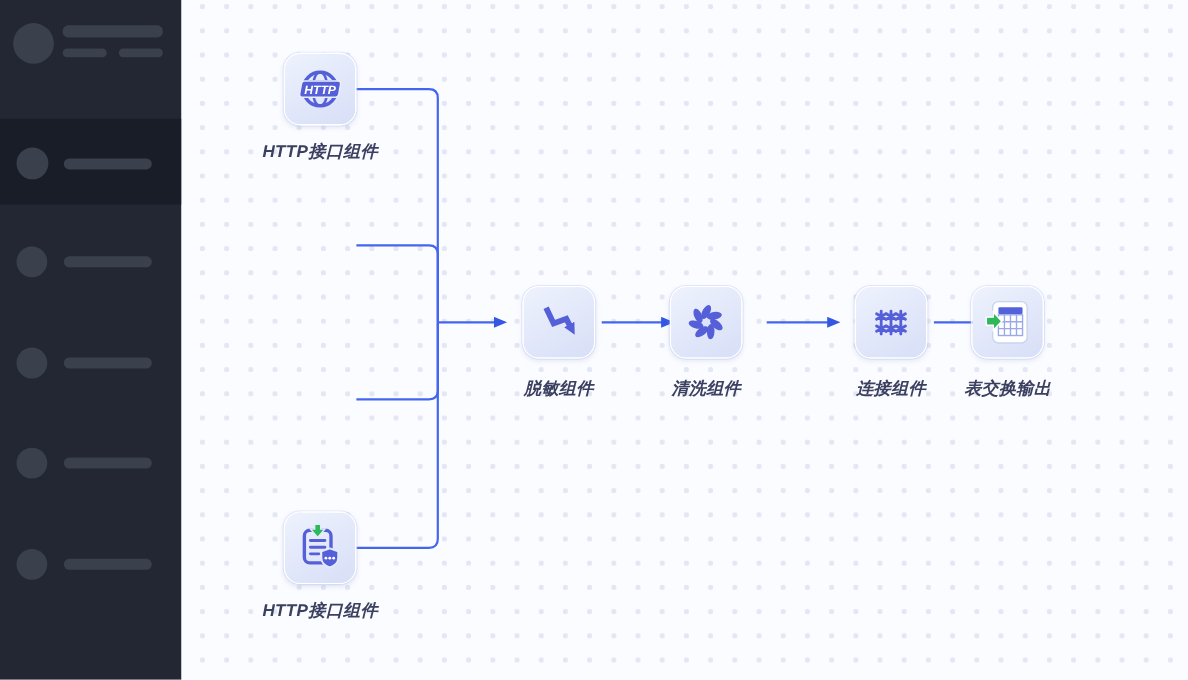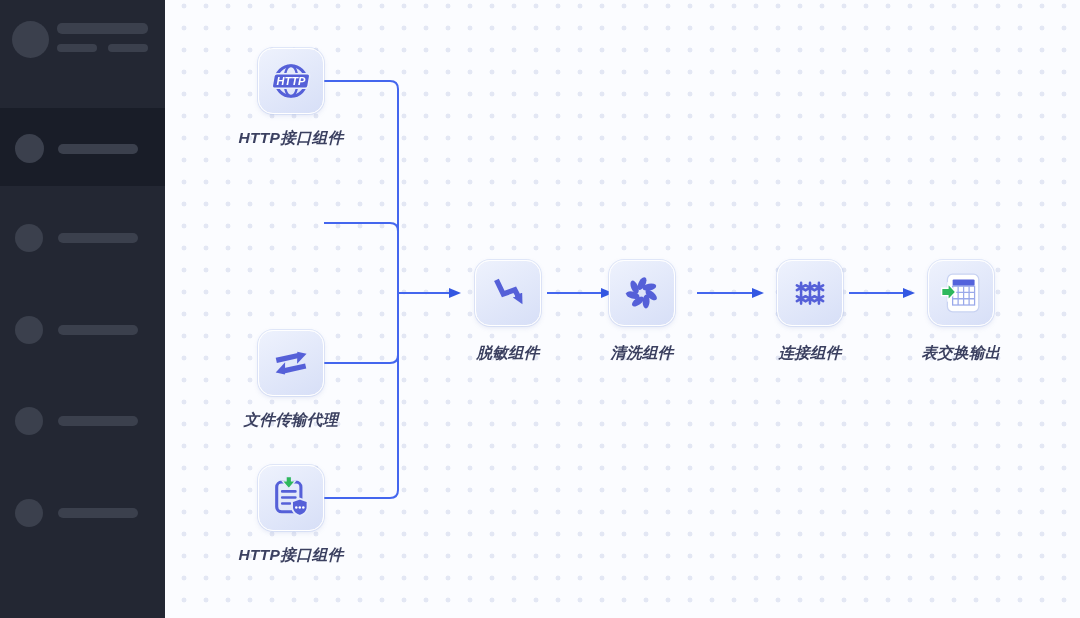--- a/index.html
+++ b/index.html
@@ -100,31 +100,20 @@
           <g transform="translate(20 20) skewX(-10) translate(-20 -20)">
             <rect x="3" y="13" width="34" height="14" rx="2.5" fill="#5560d8" stroke="#e9eefb" stroke-width="1.4"></rect>
           </g>
           <text x="20" y="24" text-anchor="middle" font-size="10.5" font-weight="bold" font-style="italic" fill="#ffffff" font-family="Liberation Sans, sans-serif">HTTP</text>
         </svg>
       </div>
       <div class="node-label lbl-src">HTTP接口组件</div>
     </div>
 
 
-    <div class="node-wrap" style="left:93px;top:330px;">
-      <div class="node">
-        <svg width="42" height="42" viewBox="0 0 40 40">
-          <path d="M6,17.5 L27,12.8" stroke="#5560d8" stroke-width="5" fill="none"></path>
-          <polygon points="26,9.2 34.8,11.2 25.8,20.8" fill="#5560d8"></polygon>
-          <path d="M34,22.8 L13,27.5" stroke="#5560d8" stroke-width="5" fill="none"></path>
-          <polygon points="14.2,31 5.4,29 14.4,19.4" fill="#5560d8"></polygon>
-        </svg>
-      </div>
-      <div class="node-label lbl-src">文件传输代理</div>
-    </div>
 
     <div class="node-wrap" style="left:93px;top:465px;">
       <div class="node">
         <svg width="44" height="44" viewBox="0 0 40 40">
           <rect x="7" y="5.5" width="22" height="27" rx="4.5" fill="none" stroke="#5560d8" stroke-width="2.8"></rect>
           <path d="M12,14 H24 M12,19.5 H24 M12,25 H19" stroke="#5560d8" stroke-width="2.4" stroke-linecap="round"></path>
           <polygon points="15.5,0.5 20.5,0.5 20.5,4.5 24,4.5 18,11.5 12,4.5 15.5,4.5" fill="#2eb85c" stroke="#e4eafb" stroke-width="1.2"></polygon>
           <path d="M28,20.5 L35,23 V28 C35,32.5 32,35 28,36.2 C24,35 21,32.5 21,28 V23 Z" fill="#5560d8" stroke="#e4eafb" stroke-width="1.6"></path>
           <circle cx="24.8" cy="28.6" r="1.15" fill="#ffffff"></circle>
           <circle cx="28" cy="28.6" r="1.15" fill="#ffffff"></circle>
@@ -182,21 +171,21 @@
               </g>
             <g transform="translate(28.5 25.5)">
                 <path d="M0,-4.6 V4.6 M-4,-2.3 L4,2.3 M-4,2.3 L4,-2.3"></path>
               </g>
           </g>
         </svg>
       </div>
       <div class="node-label lbl-mid">连接组件</div>
     </div>
 
-    <div class="node-wrap" style="left:763px;top:260px;">
+    <div class="node-wrap" style="left:718px;top:260px;">
       <div class="node">
         <svg width="46" height="46" viewBox="0 0 44 44">
           <rect x="9" y="4" width="30" height="36" rx="5" fill="#ffffff" stroke="#c9d3f2" stroke-width="1.2"></rect>
           <rect x="14" y="9" width="21" height="6" rx="1" fill="#5463dc"></rect>
           <g stroke="#9aa9ea" stroke-width="1.2" fill="none">
             <rect x="14" y="15.5" width="21" height="18"></rect>
             <path d="M19.25,15.5 V33.5 M24.5,15.5 V33.5 M29.75,15.5 V33.5"></path>
             <path d="M14,21.5 H35 M14,27.5 H35"></path>
           </g>
           <polygon points="3.5,17.5 9.5,17.5 9.5,13 17,21 9.5,29 9.5,24.5 3.5,24.5" fill="#2eb85c" stroke="#ffffff" stroke-width="1.3"></polygon>

